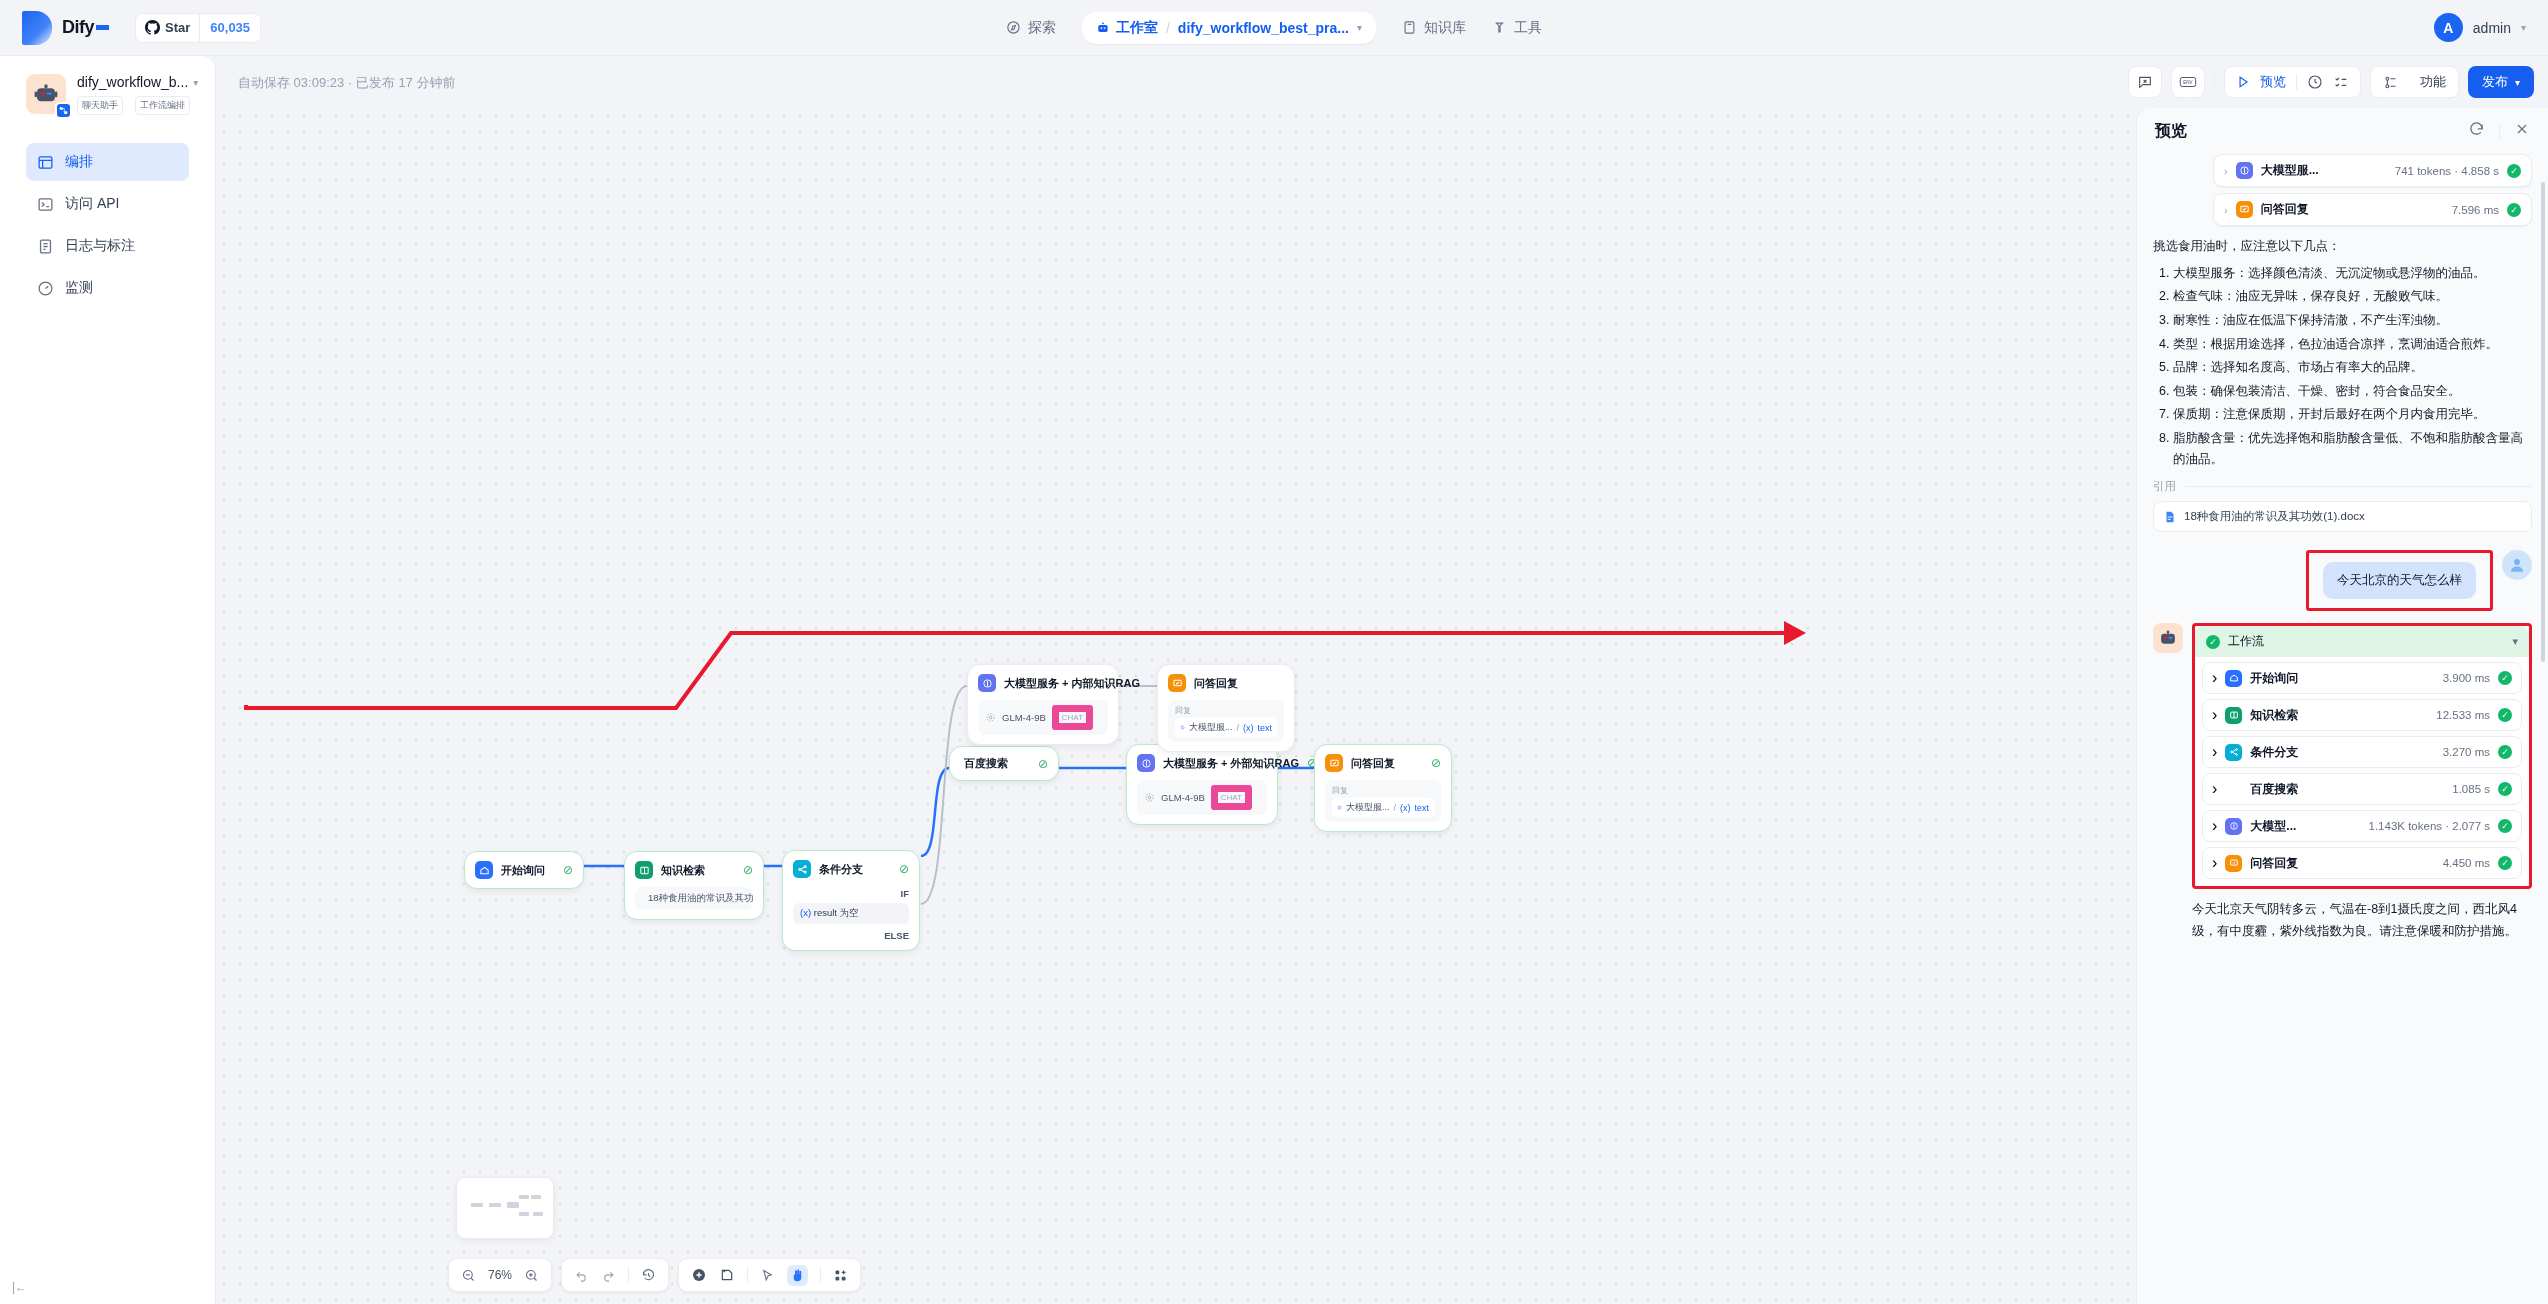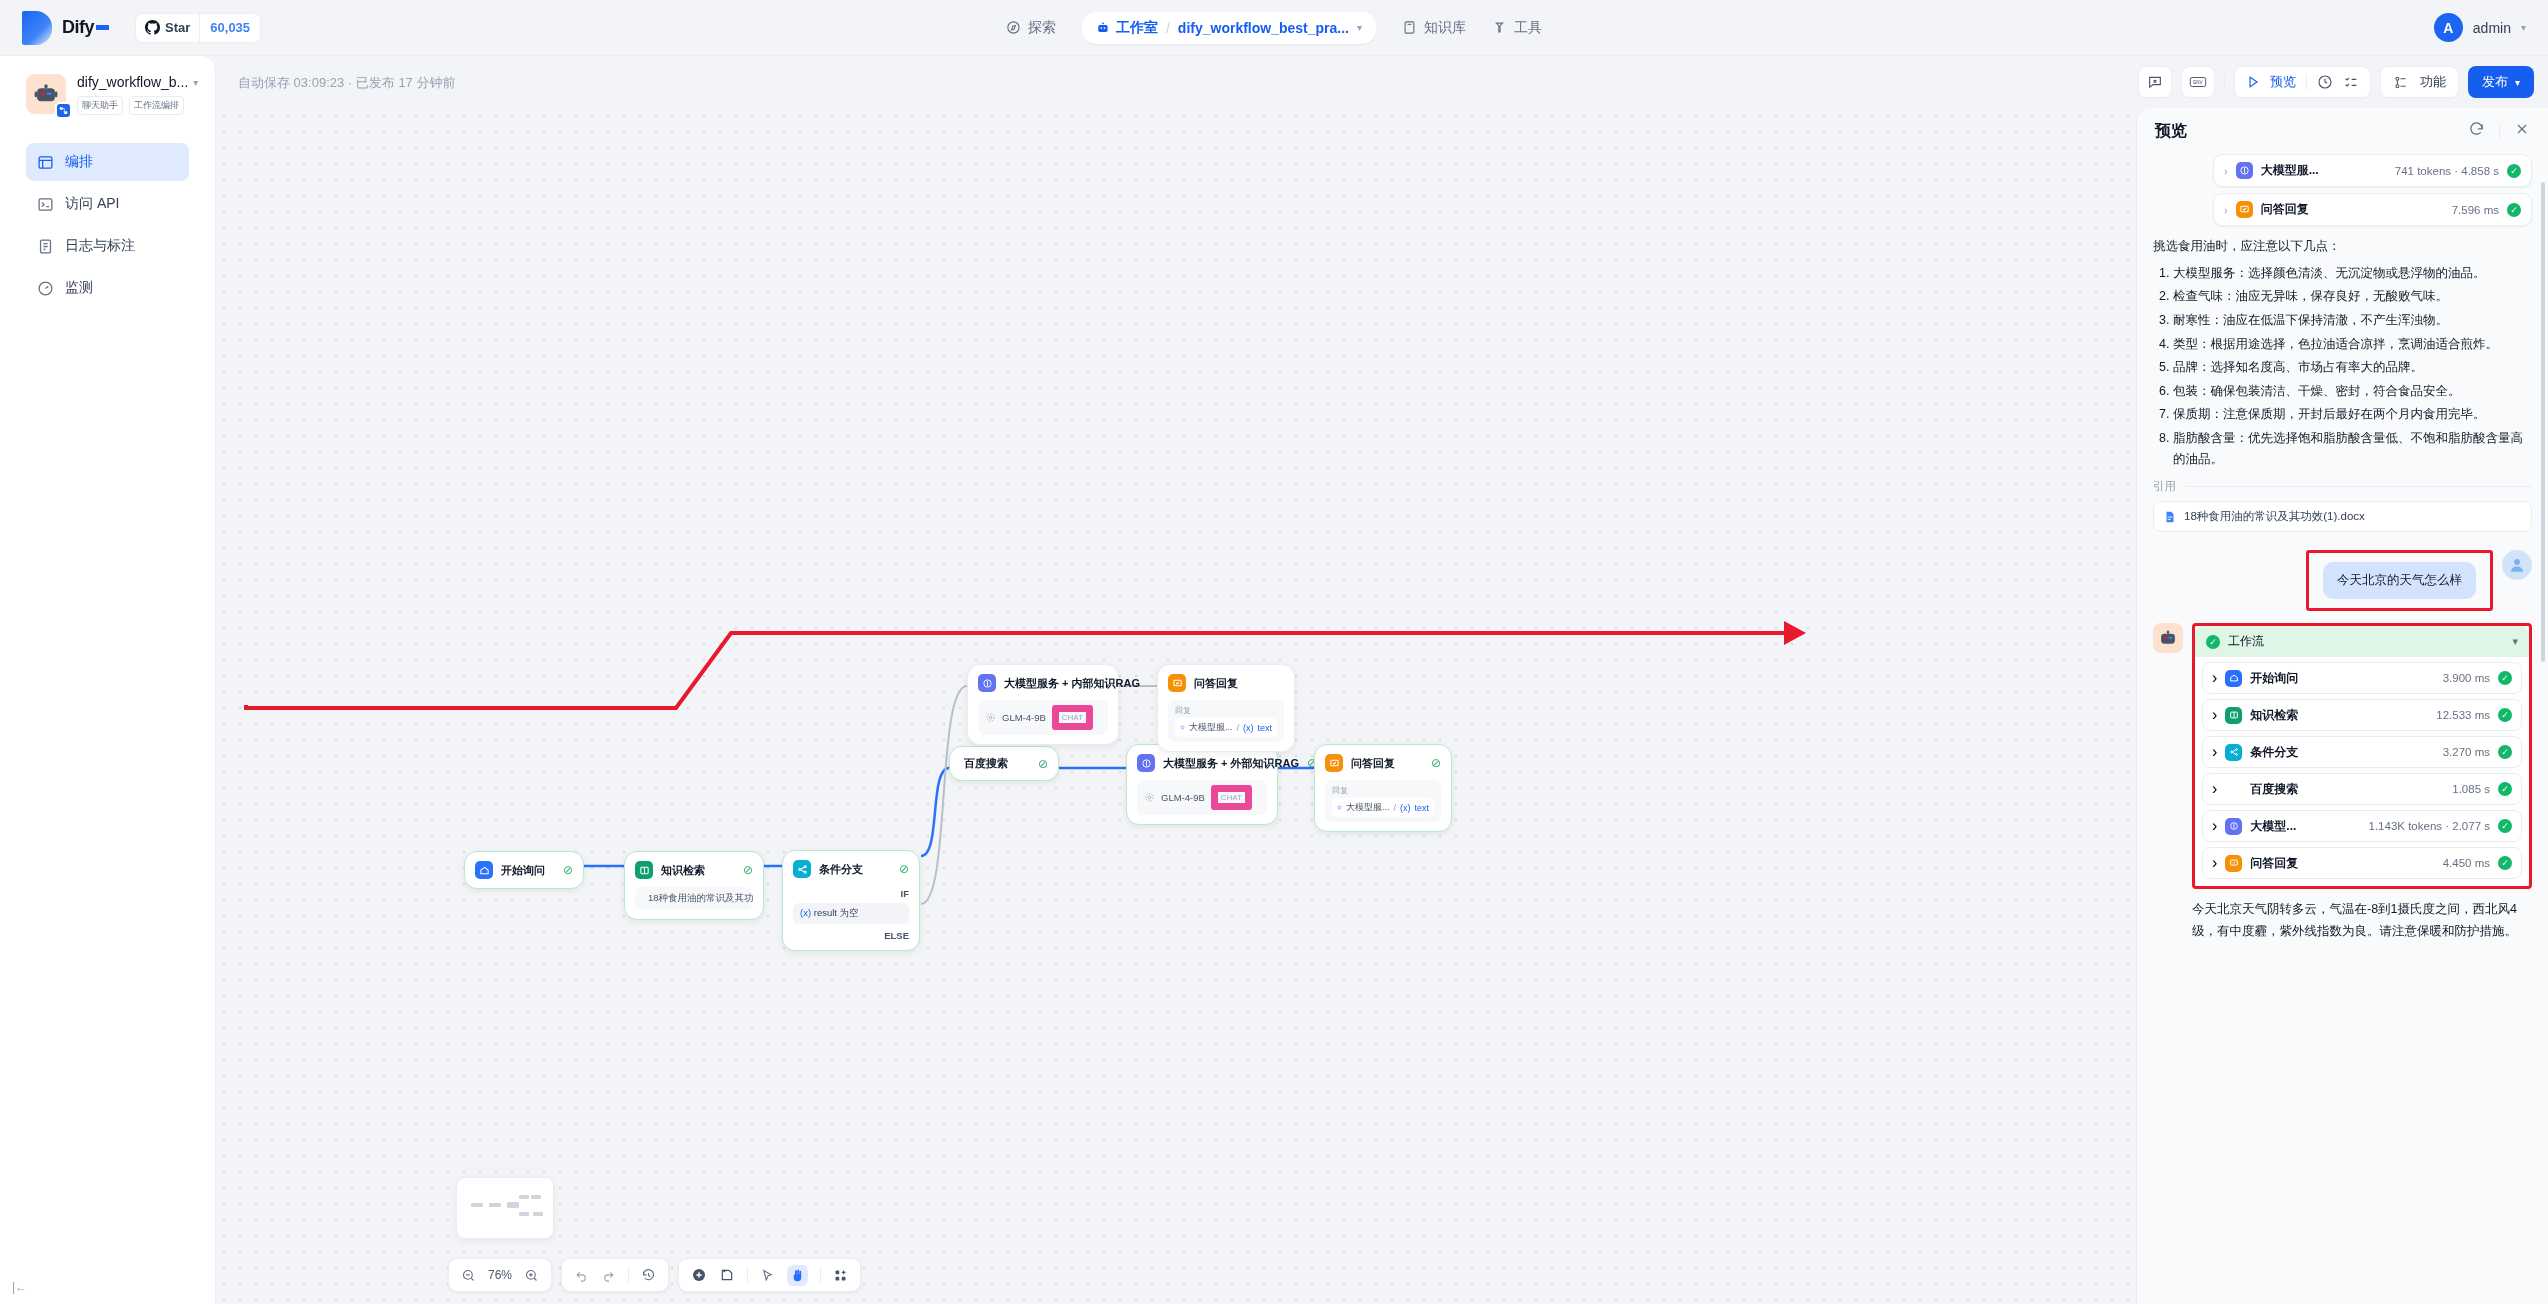--- a/index.html
+++ b/index.html
@@ -59,21 +59,21 @@
   .app-head { display:flex; gap:11px; align-items:flex-start; }
   .app-avatar {
     width: 40px; height: 40px; border-radius: 9px; background:#fde3cf;
     display:flex; align-items:center; justify-content:center; position:relative; flex:none;
   }
   .app-badge {
     position:absolute; right:-6px; bottom:-5px; width:17px; height:17px; border-radius:5px;
     background:#1c64f2; border:2px solid #fff; display:flex; align-items:center; justify-content:center;
   }
   .app-title { font-size:14px; color:#101828; font-weight:500; display:flex; align-items:center; gap:5px;}
-  .app-tags { display:flex; gap:6px; margin-top:6px; }
+  .app-tags { display:flex; gap:12px; margin-top:6px; }
   .app-tag { font-size:9px; color:#667085; border:1px solid #eaecf0; border-radius:4px; padding:2px 4px; background:#fff; }
   .side-nav { margin-top: 28px; display:flex; flex-direction:column; gap: 4px; }
   .side-item {
     display:flex; align-items:center; gap:11px; height:38px; padding:0 11px;
     border-radius: 8px; font-size:14px; color:#344054; cursor:pointer;
   }
   .side-item.active { background:#e0eaff; color:#155eef; font-weight:500; }
 
   
   .subhead { position:absolute; top:56px; left:216px; width: 2332px; height: 52px; }
@@ -82,21 +82,21 @@
   .icon-btn {
     width:34px; height:32px; border-radius:8px; background:#fff; border:1px solid #eaecf0;
     display:flex; align-items:center; justify-content:center; cursor:pointer;
   }
   .group-pill {
     height:32px; background:#fff; border:1px solid #eaecf0; border-radius:8px;
     display:flex; align-items:center; gap:10px; padding: 0 11px; cursor:pointer;
   }
   .preview-label { color:#155eef; font-size:13px; font-weight:500; }
   .vsep { width:1px; height:16px; background:#eaecf0; }
-  .feature-btn { height:32px; background:#fff; border:1px solid #eaecf0; border-radius:8px; display:flex; align-items:center; gap:12px; padding:0 12px; font-size:13px; color:#344054; cursor:pointer;}
+  .feature-btn { height:32px; background:#fff; border:1px solid #eaecf0; border-radius:8px; display:flex; align-items:center; gap:22px; padding:0 12px; font-size:13px; color:#344054; cursor:pointer;}
   .publish-btn { height:32px; background:#155eef; color:#fff; border-radius:8px; display:flex; align-items:center; gap:7px; padding:0 14px; font-size:13px; font-weight:500; cursor:pointer;}
 
   
   .canvas {
     position:absolute; top:108px; left:216px; width: 1920px; height: 1196px;
     background-color:#f2f4f7;
     background-image: radial-gradient(#d6dae1 1px, transparent 1px);
     background-size: 16px 16px;
     overflow: hidden;
   }

